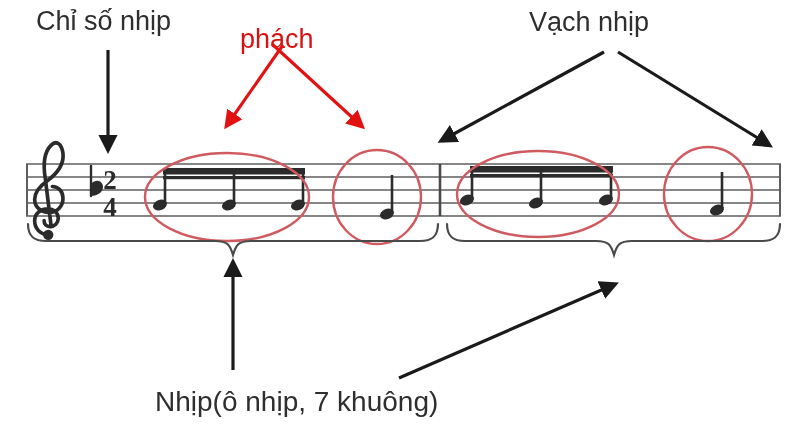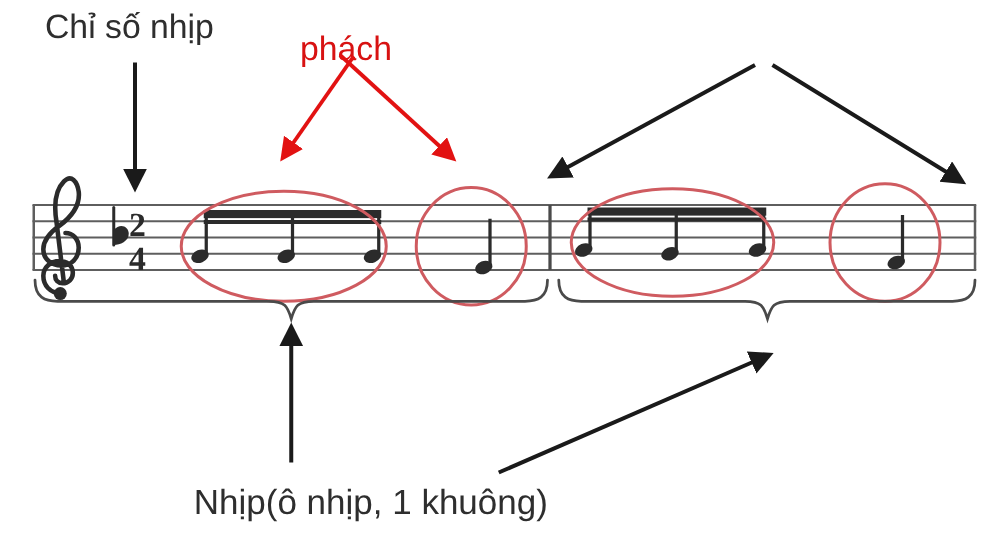--- a/index.html
+++ b/index.html
@@ -59,22 +59,23 @@
 </style>
 </head>
 <body>
 
 <div id="stage">
 
   <div class="label" id="lbl-chiso">Chỉ số nhịp</div>
 
   <div class="label" id="lbl-phach">phách</div>
 
-
-  <div class="label" id="lbl-nhip">Nhịp(ô nhịp, 1 khuông)</div>
+  <div class="label" id="lbl-vach">Vạch nhịp</div>
+
+  <div class="label" id="lbl-nhip">Nhịp(ô nhịp, 7 khuông)</div>
 
   <svg class="layer" viewBox="0 0 800 432" xmlns="http://www.w3.org/2000/svg">
 
     <defs>
       <marker id="ah-black" markerWidth="7" markerHeight="7" refX="1.6" refY="3" orient="auto" markerUnits="strokeWidth">
         <path d="M0,0 L0,6 L6,3 z" fill="#1a1a1a"></path>
       </marker>
       <marker id="ah-red" markerWidth="7" markerHeight="7" refX="1.6" refY="3" orient="auto" markerUnits="strokeWidth">
         <path d="M0,0 L0,6 L6,3 z" fill="#e21212"></path>
       </marker>

